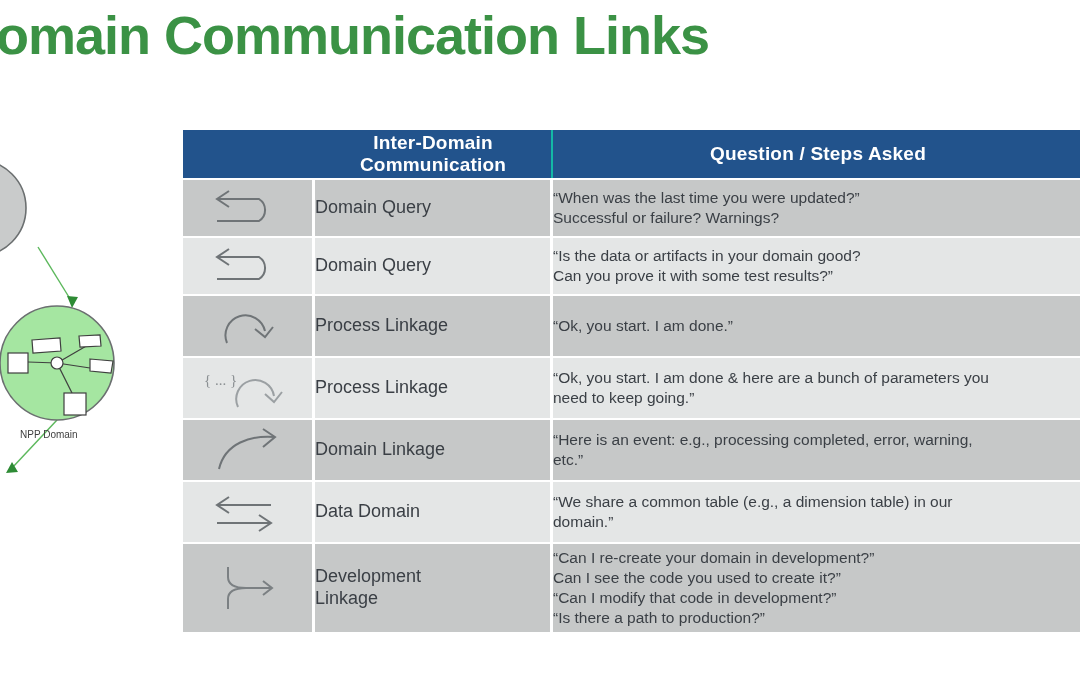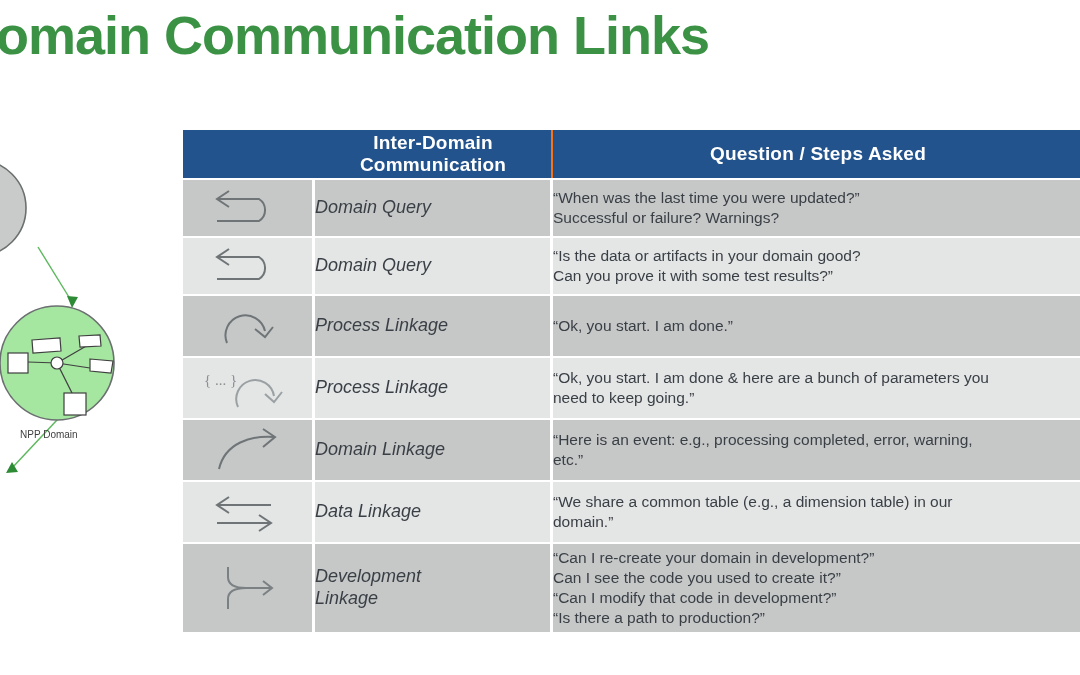--- a/index.html
+++ b/index.html
@@ -70,21 +70,21 @@
     color: #ffffff;
     font-size: 19px;
     font-weight: 700;
     letter-spacing: .2px;
     height: 48px;
     vertical-align: middle;
     text-align: center;
     padding: 0 10px;
   }
   th.th-icon-spacer { width: 132px; border-right: 2px solid #22538c; }
-  th.th-comm        { width: 238px; border-right: 2px solid #f97316; text-align: center; }
+  th.th-comm        { width: 238px; border-right: 2px solid #14b8a6; text-align: center; }
   th.th-question    { width: 530px; text-align: center; }
 
   table.links-table td {
     vertical-align: middle;
     padding: 0;
   }
 
   tr.row-dark  td { background: #c6c8c8; }
   tr.row-light td { background: #e4e6e6; }
 
@@ -96,21 +96,20 @@
   }
   td.cell-icon svg { display: inline-block; vertical-align: middle; }
 
   td.cell-name {
     width: 238px;
     border-right: 3px solid #ffffff;
     padding: 6px 0 6px 14px;
     font-size: 18px;
     color: #3a3f45;
     line-height: 1.22;
-    font-style: italic;
   }
 
   td.cell-question {
     width: 530px;
     padding: 8px 0 8px 10px;
     font-size: 15.5px;
     color: #3a3f45;
     line-height: 1.30;
     white-space: pre;
     overflow: hidden;
@@ -244,21 +243,21 @@
 
         <tr class="row-light r6">
           <td class="cell-icon">
             <svg width="86" height="44" viewBox="0 0 86 44">
               <line x1="12" y1="15" x2="66" y2="15" stroke="#6f7477" stroke-width="2"></line>
               <polyline points="24,7 12,15 24,23" fill="none" stroke="#6f7477" stroke-width="2"></polyline>
               <line x1="12" y1="33" x2="66" y2="33" stroke="#6f7477" stroke-width="2"></line>
               <polyline points="54,25 66,33 54,41" fill="none" stroke="#6f7477" stroke-width="2"></polyline>
             </svg>
           </td>
-          <td class="cell-name">Data Linkage</td>
+          <td class="cell-name">Data Domain</td>
           <td class="cell-question">“We share a common table (e.g., a dimension table) in our
 domain.”</td>
         </tr>
 
         <tr class="row-dark r7">
           <td class="cell-icon">
             <svg width="80" height="54" viewBox="0 0 80 54">
               <path d="M20 6 V16 C20 25 28 27 38 27 C28 27 20 29 20 38 V48" fill="none" stroke="#7b8083" stroke-width="2"></path>
               <line x1="38" y1="27" x2="64" y2="27" stroke="#7b8083" stroke-width="2"></line>
               <polyline points="55,20 64,27 55,34" fill="none" stroke="#7b8083" stroke-width="2"></polyline>

